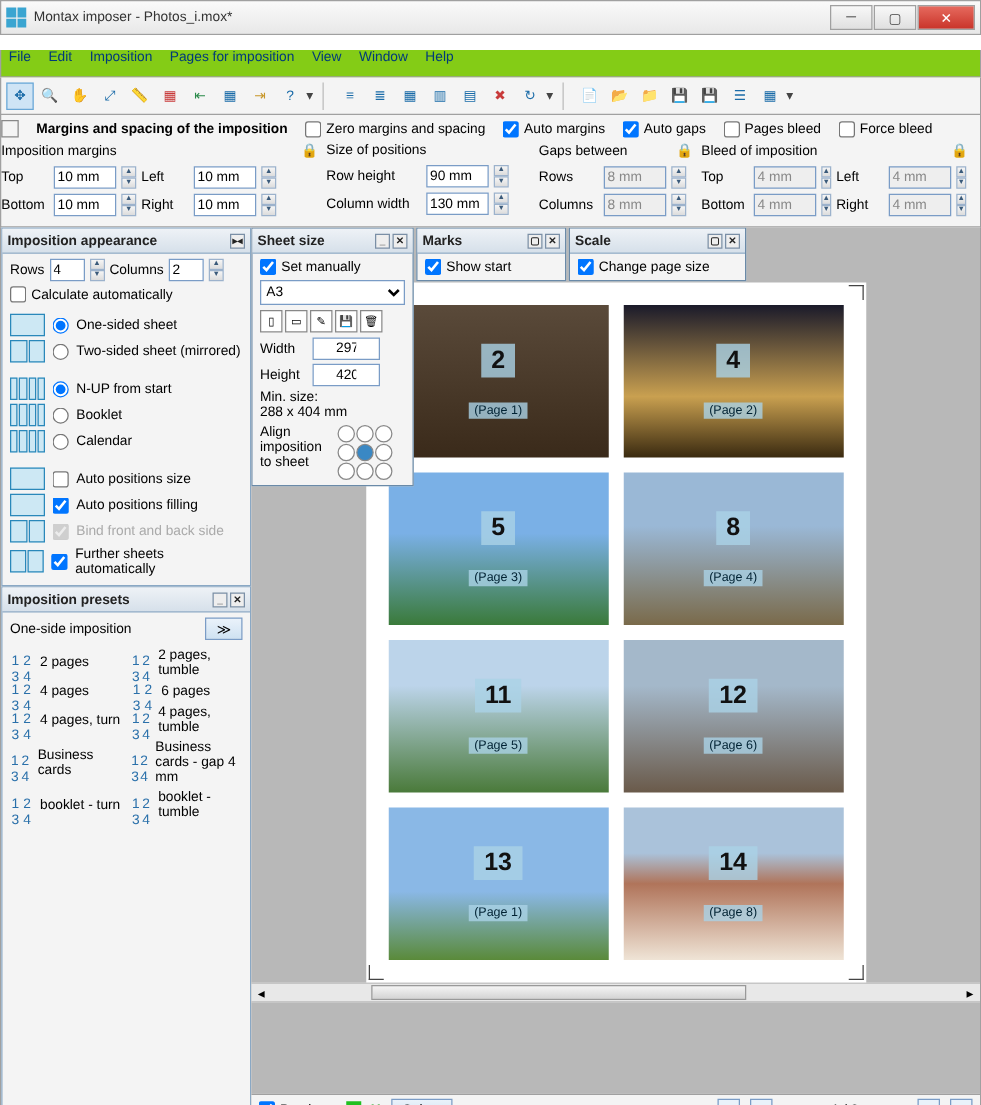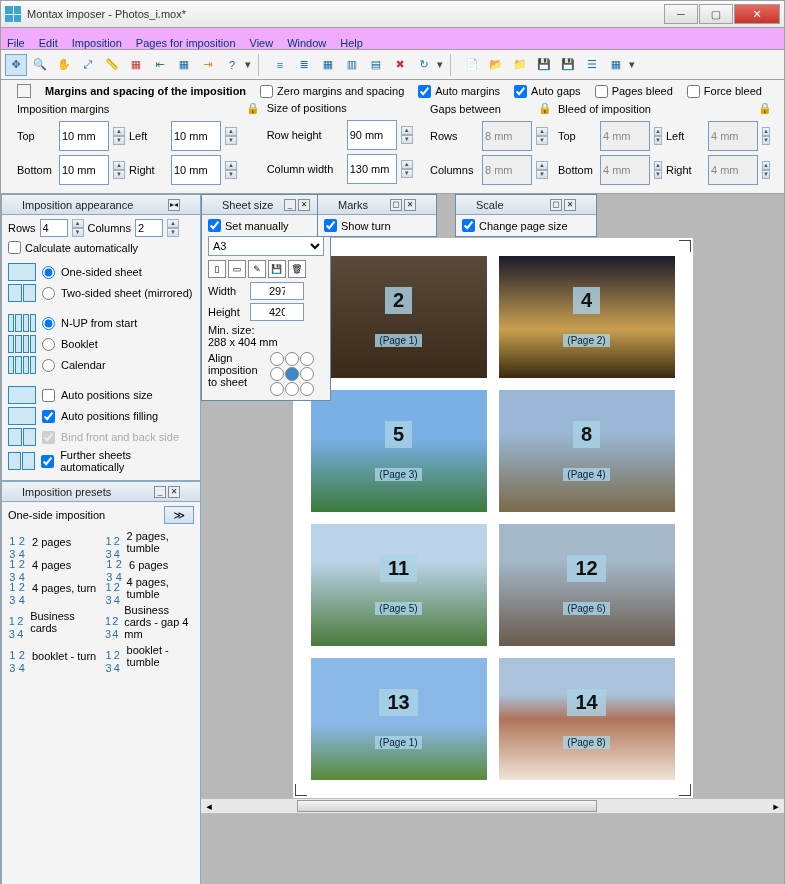--- a/index.html
+++ b/index.html
@@ -4,66 +4,66 @@
 <style>
 * { box-sizing: border-box; margin: 0; padding: 0; font-family: "Segoe UI", Tahoma, sans-serif; font-size: 11px; }
 body { background: #fff; width: 785px; height: 884px; overflow: hidden; }
 .titlebar { height: 28px; background: linear-gradient(#fafafa, #e8e8e8); border: 1px solid #a0a0a0; display: flex; align-items: center; padding: 0 4px; }
 .app-icon { width: 16px; height: 16px; margin-right: 6px; display: grid; grid-template-columns: 1fr 1fr; grid-template-rows: 1fr 1fr; gap: 1px; }
 .app-icon span { background: #3aa5d1; }
 .title-text { color: #333; }
 .win-btns { margin-left: auto; display: flex; gap: 1px; }
 .win-btn { width: 34px; height: 20px; background: linear-gradient(#f8f8f8, #e0e0e0); border: 1px solid #a0a0a0; display: flex; align-items: center; justify-content: center; color: #444; }
 .win-btn.close { background: linear-gradient(#e66a5e, #c9342a); color: #fff; width: 46px; }
-.menubar { height: 22px; border: 1px solid #a0a0a0; border-top: none; display: flex; align-items: flex-end; padding: 0 6px; gap: 14px; background: #f0abfc; }
+.menubar { height: 22px; border: 1px solid #a0a0a0; border-top: none; display: flex; align-items: flex-start; padding: 0 6px; gap: 14px; background: #84cc16; margin-top: 12px; }
 .menubar span { color: #003a7a; cursor: default; }
 .toolbar { height: 30px; border: 1px solid #a0a0a0; border-top: none; background: #f4f4f4; display: flex; align-items: center; padding: 0 4px; gap: 2px; }
 .tool-btn { width: 22px; height: 22px; display: flex; align-items: center; justify-content: center; border: 1px solid transparent; color: #1a6ba8; }
 .tool-btn.sel { background: #cfe4f5; border-color: #6aa7d6; }
 .tool-sep { width: 6px; height: 22px; border-left: 1px solid #bbb; margin: 0 3px; }
 .tool-drop { width: 8px; color: #444; }
-.margins-panel { border: 1px solid #a0a0a0; border-top: none; background: #f4f4f4; padding: 4px 16px 8px; }
+.margins-panel { border: 1px solid #a0a0a0; border-top: none; background: #f4f4f4; padding: 4px 0 8px; }
 .mp-head { display: flex; align-items: center; gap: 14px; margin-bottom: 4px; }
 .mp-head b { font-weight: bold; }
 .chk { display: flex; align-items: center; gap: 4px; }
 .chk input { width: 13px; height: 13px; }
 .mp-grid { display: flex; gap: 10px; }
 .mp-col { display: flex; flex-direction: column; gap: 4px; }
 .mp-col h6 { font-size: 11px; font-weight: normal; margin-bottom: 2px; display: flex; justify-content: space-between; align-items: center; }
 .mp-row { display: flex; align-items: center; gap: 4px; }
 .mp-row label { min-width: 38px; }
-.mp-row input { width: 50px; height: 30px; border: 1px solid #7a9cc6; padding: 0 2px; background: #fff; }
+.mp-row input { width: 50px; height: 18px; border: 1px solid #7a9cc6; padding: 0 2px; background: #fff; }
 .mp-row input:disabled { background: #eee; color: #888; }
 .spin { width: 12px; height: 18px; display: flex; flex-direction: column; }
 .spin span { flex: 1; background: linear-gradient(#f6f6f6,#dcdcdc); border: 1px solid #9cb2cc; font-size: 6px; line-height: 7px; text-align: center; color: #3a5a7a; }
 .lock { width: 10px; color: #555; }
 .workspace { display: flex; height: calc(884px - 28px - 22px - 30px - 86px); border: 1px solid #a0a0a0; border-top: none; }
 .left-col { width: 200px; display: flex; flex-direction: column; }
 .panel { border: 1px solid #8aa8c4; background: #f4f4f4; }
-.panel-hd { height: 20px; background: linear-gradient(#eef2f6,#d6e0ea); border-bottom: 1px solid #8aa8c4; display: flex; align-items: center; padding: 0 20px; font-weight: normal; color: #222; }
+.panel-hd { height: 20px; background: linear-gradient(#eef2f6,#d6e0ea); border-bottom: 1px solid #8aa8c4; display: flex; align-items: center; padding: 0 4px; font-weight: bold; color: #222; }
 .panel-hd .sp { margin-left: auto; display: flex; gap: 2px; }
 .panel-hd .sp span { width: 12px; height: 12px; border: 1px solid #7a8fa6; background: #eee; font-size: 8px; line-height: 10px; text-align: center; }
 .panel-body { padding: 4px 6px; }
 .ia-row { display: flex; align-items: center; gap: 4px; margin-bottom: 4px; }
 .ia-row input[type=text] { width: 28px; height: 18px; border: 1px solid #7a9cc6; text-align: left; padding: 0 2px; }
 .ia-opt { display: flex; align-items: center; gap: 6px; margin: 3px 0; }
 .ia-opt .ic { width: 28px; height: 18px; display: flex; gap: 1px; }
 .ia-opt .ic span { flex: 1; border: 1px solid #2a88ba; background: #cde8f4; }
 .ia-opt input[type=radio], .ia-opt input[type=checkbox] { width: 13px; height: 13px; }
 .ia-opt label { font-size: 11px; }
 .ia-opt.dis label { color: #aaa; }
 .preset-row { display: flex; align-items: center; gap: 6px; padding: 2px 0; }
 .preset-row .pic { width: 18px; height: 14px; display: grid; grid-template-columns: 1fr 1fr; grid-template-rows: 1fr 1fr; gap: 1px; font-size: 7px; color: #2a70aa; }
 .preset-row .pic span { text-align: center; }
 .preset-cols { display: flex; gap: 8px; }
 .preset-cols > div { flex: 1; }
 .canvas-area { flex: 1; position: relative; background: #b8b8b8; overflow: hidden; display: flex; flex-direction: column; }
 .float-panel { position: absolute; background: #f4f4f4; border: 1px solid #6a8aa8; z-index: 5; }
 .fp-sheet { left: 0; top: 0; width: 130px; }
-.fp-marks { left: 116px; top: 0; width: 120px; }
+.fp-marks { left: 132px; top: 0; width: 120px; }
 .fp-scale { left: 254px; top: 0; width: 142px; }
 .fp-body { padding: 4px 6px; }
 .fp-body select { width: 100%; height: 20px; border: 1px solid #7a9cc6; background: #fff; margin-bottom: 4px; }
 .fp-row { display: flex; align-items: center; gap: 4px; margin-bottom: 3px; }
 .fp-row input[type=text] { width: 54px; height: 18px; border: 1px solid #7a9cc6; padding: 0 18px; }
 .fp-icons { display: flex; gap: 2px; margin-bottom: 4px; }
 .fp-icons span { width: 18px; height: 18px; border: 1px solid #888; background: #fff; font-size: 9px; display: flex; align-items: center; justify-content: center; }
 .align-grid { display: grid; grid-template-columns: repeat(3, 14px); grid-template-rows: repeat(3, 14px); gap: 1px; }
 .align-grid span { border: 1px solid #888; border-radius: 50%; background: #fff; }
 .align-grid span.sel { background: #3a88c4; }
@@ -571,21 +571,21 @@
       <div class="panel-hd">
           <span>Marks</span>
           <div class="sp">
             <span>▢</span>
             <span>✕</span>
           </div>
         </div>
       <div class="fp-body">
           <label class="chk">
             <input type="checkbox" checked="" style="">
-            <span>Show turn</span>
+            <span>Show start</span>
           </label>
         </div>
     </div>
     <div class="float-panel fp-scale">
       <div class="panel-hd">
           <span>Scale</span>
           <div class="sp">
             <span>▢</span>
             <span>✕</span>
           </div>

